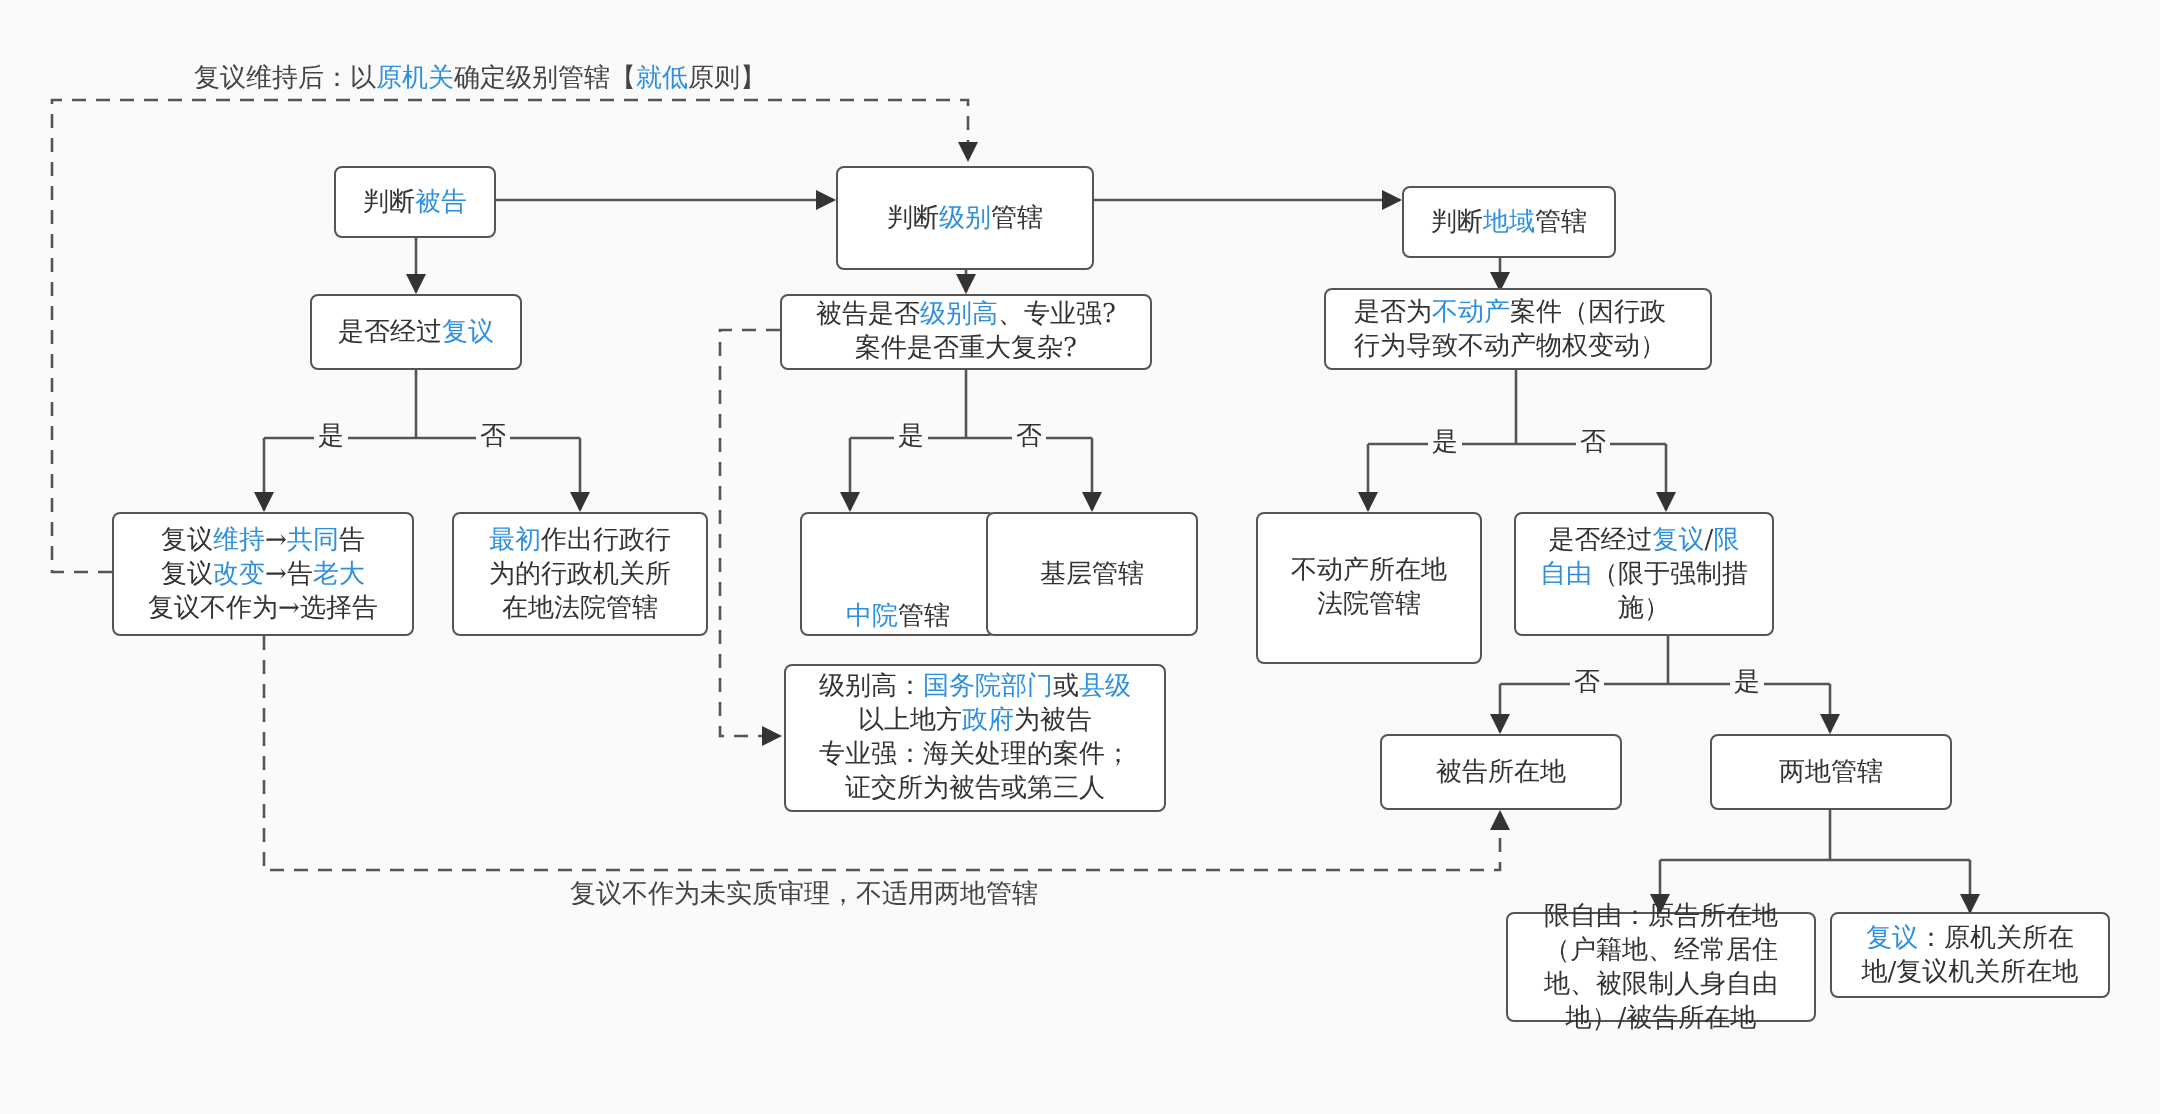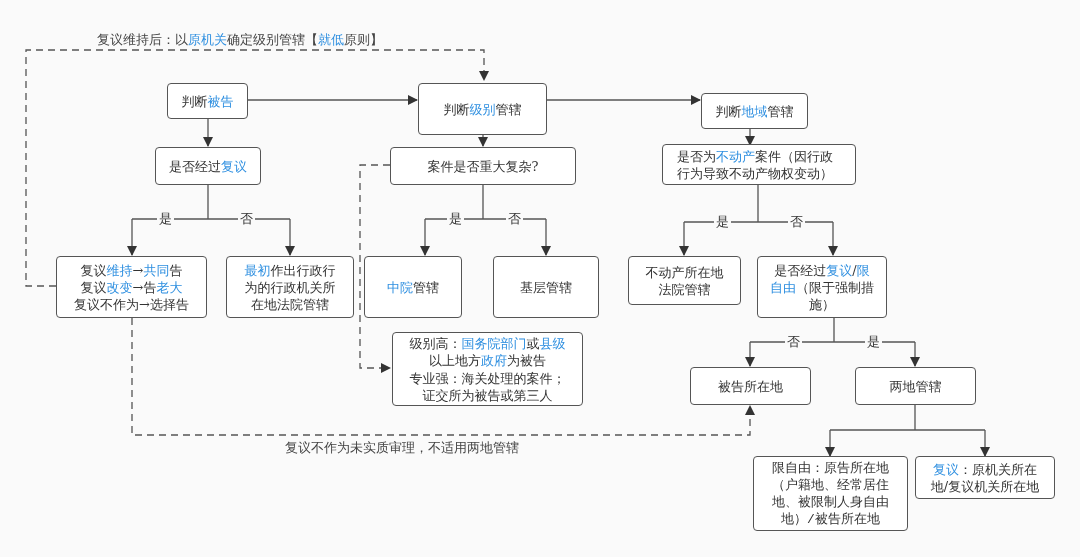--- a/index.html
+++ b/index.html
@@ -97,24 +97,25 @@
 <div class="node" style="left:226px;top:256px;width:128px;height:62px;">
     <div>
       <div><span class="hl" style="color: rgb(46, 143, 224);">最初</span><span>作出行政行</span></div>
       <div><span>为的行政机关所</span></div>
       <div><span>在地法院管辖</span></div>
     </div>
   </div>
 
 <div class="node" style="left:390px;top:147px;width:186px;height:38px;">
     <div>
+      <div><span>被告是否</span><span class="hl" style="color: rgb(46, 143, 224);">级别高</span><span>、专业强?</span></div>
       <div><span>案件是否重大复杂?</span></div>
     </div>
   </div>
-<div class="node" style="left:364px;top:256px;width:98px;height:62px;">
+<div class="node" style="left:400px;top:256px;width:98px;height:62px;align-items:flex-end;">
     <div>
       <div><span class="hl" style="color: rgb(46, 143, 224);">中院</span><span>管辖</span></div>
     </div>
   </div>
 <div class="node" style="left:493px;top:256px;width:106px;height:62px;">
     <div>
       <div><span>基层管辖</span></div>
     </div>
   </div>
 <div class="node" style="left:392px;top:332px;width:191px;height:74px;">
@@ -125,21 +126,21 @@
       <div><span>证交所为被告或第三人</span></div>
     </div>
   </div>
 
 <div class="node" style="left:662px;top:144px;width:194px;height:41px;justify-content:flex-start;text-align:left;padding-left:14px;">
     <div>
       <div><span>是否为</span><span class="hl" style="color: rgb(46, 143, 224);">不动产</span><span>案件（因行政</span></div>
       <div><span>行为导致不动产物权变动）</span></div>
     </div>
   </div>
-<div class="node" style="left:628px;top:256px;width:113px;height:49px;">
+<div class="node" style="left:628px;top:256px;width:113px;height:76px;">
     <div>
       <div><span>不动产所在地</span></div>
       <div><span>法院管辖</span></div>
     </div>
   </div>
 <div class="node" style="left:757px;top:256px;width:130px;height:62px;">
     <div>
       <div><span>是否经过</span><span class="hl" style="color: rgb(46, 143, 224);">复议</span><span>/</span><span class="hl" style="color: rgb(46, 143, 224);">限</span></div>
       <div><span class="hl" style="color: rgb(46, 143, 224);">自由</span><span>（限于强制措</span></div>
       <div><span>施）</span></div>
@@ -150,21 +151,21 @@
     <div>
       <div><span>被告所在地</span></div>
     </div>
   </div>
 <div class="node" style="left:855px;top:367px;width:121px;height:38px;">
     <div>
       <div><span>两地管辖</span></div>
     </div>
   </div>
 
-<div class="node" style="left:753px;top:456px;width:155px;height:75px;font-family:Liberation Mono, monospace;">
+<div class="node" style="left:753px;top:456px;width:155px;height:55px;">
     <div>
       <div><span>限自由：原告所在地</span></div>
       <div><span>（户籍地、经常居住</span></div>
       <div><span>地、被限制人身自由</span></div>
       <div><span>地）/被告所在地</span></div>
     </div>
   </div>
 <div class="node" style="left:915px;top:456px;width:140px;height:43px;">
     <div>
       <div><span class="hl" style="color: rgb(46, 143, 224);">复议</span><span>：原机关所在</span></div>

